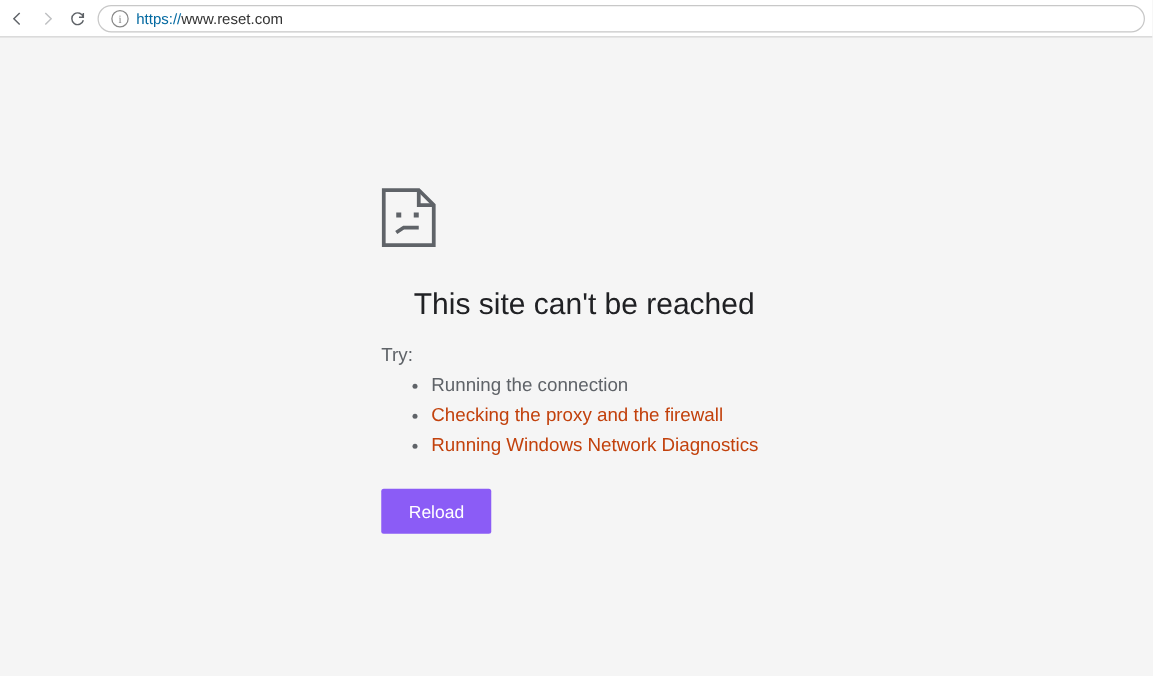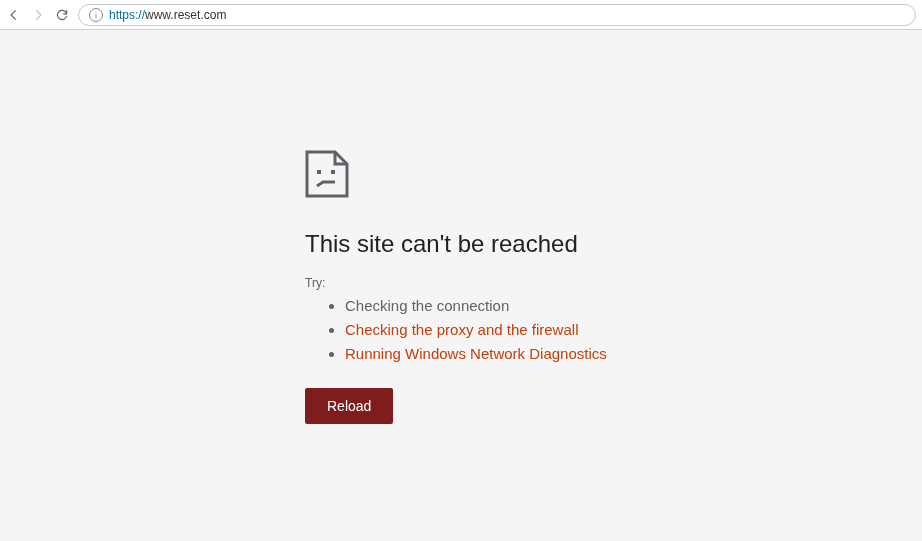--- a/index.html
+++ b/index.html
@@ -62,28 +62,29 @@
     .sad-icon {
       width: 44px;
       height: 48px;
       margin-bottom: 32px;
     }
     .heading {
       font-size: 24px;
       color: #202124;
       font-weight: 400;
       margin-bottom: 18px;
+      margin-left: 26px;
     }
     .subtext {
       font-size: 15px;
       color: #5f6368;
       margin-bottom: 20px;
     }
     .try-label {
-      font-size: 12px;
+      font-size: 15px;
       color: #5f6368;
       margin-bottom: 4px;
     }
     ul {
       padding-left: 40px;
       margin-bottom: 22px;
     }
     li {
       font-size: 15px;
       color: #5f6368;
@@ -94,21 +95,21 @@
       text-decoration: none;
       cursor: pointer;
     }
     .error-code {
       font-size: 13px;
       color: #5f6368;
       letter-spacing: 0.3px;
       margin-bottom: 40px;
     }
     .reload-btn {
-      background: #7f1d1d;
+      background: #8b5cf6;
       color: #fff;
       border: none;
       padding: 10px 22px;
       font-size: 14px;
       font-weight: 500;
       cursor: pointer;
       border-radius: 2px;
     }
   </style>
 </head>
@@ -143,18 +144,18 @@
       <path d="M30 2 L30 14 L42 14" fill="none" stroke="#5f6368" stroke-width="3"></path>
       <rect x="12" y="20" width="4" height="4" fill="#5f6368"></rect>
       <rect x="26" y="20" width="4" height="4" fill="#5f6368"></rect>
       <path d="M12 36 L18 32 L30 32" fill="none" stroke="#5f6368" stroke-width="3"></path>
     </svg>
   </div>
 
   <h1 class="heading">This site can't be reached</h1>
   <p class="try-label">Try:</p>
   <ul>
-    <li>Checking the connection</li>
+    <li>Running the connection</li>
     <li><a>Checking the proxy and the firewall</a></li>
     <li><a>Running Windows Network Diagnostics</a></li>
   </ul>
   <button class="reload-btn">Reload</button>
 </div>
 
 </body></html>

